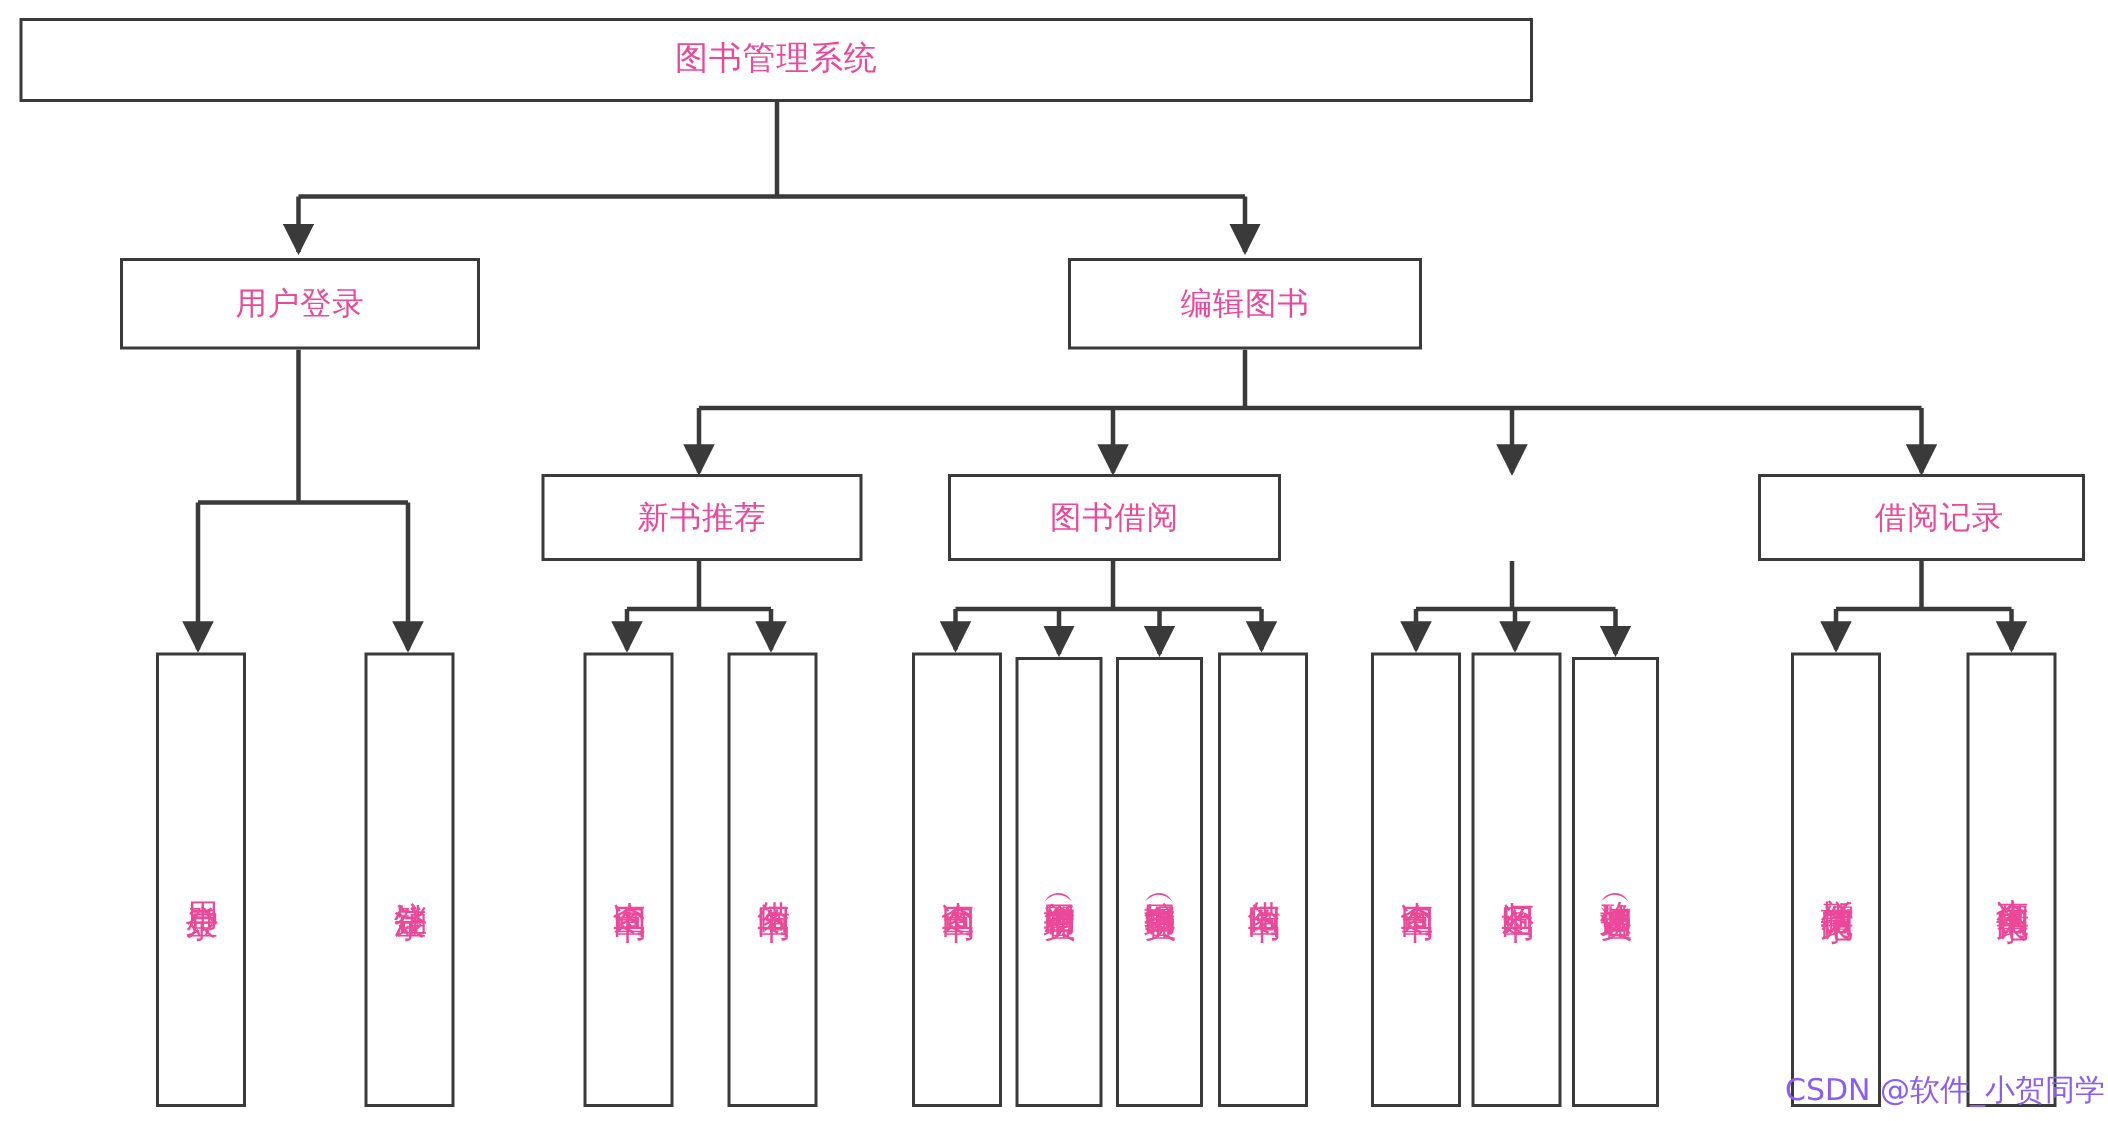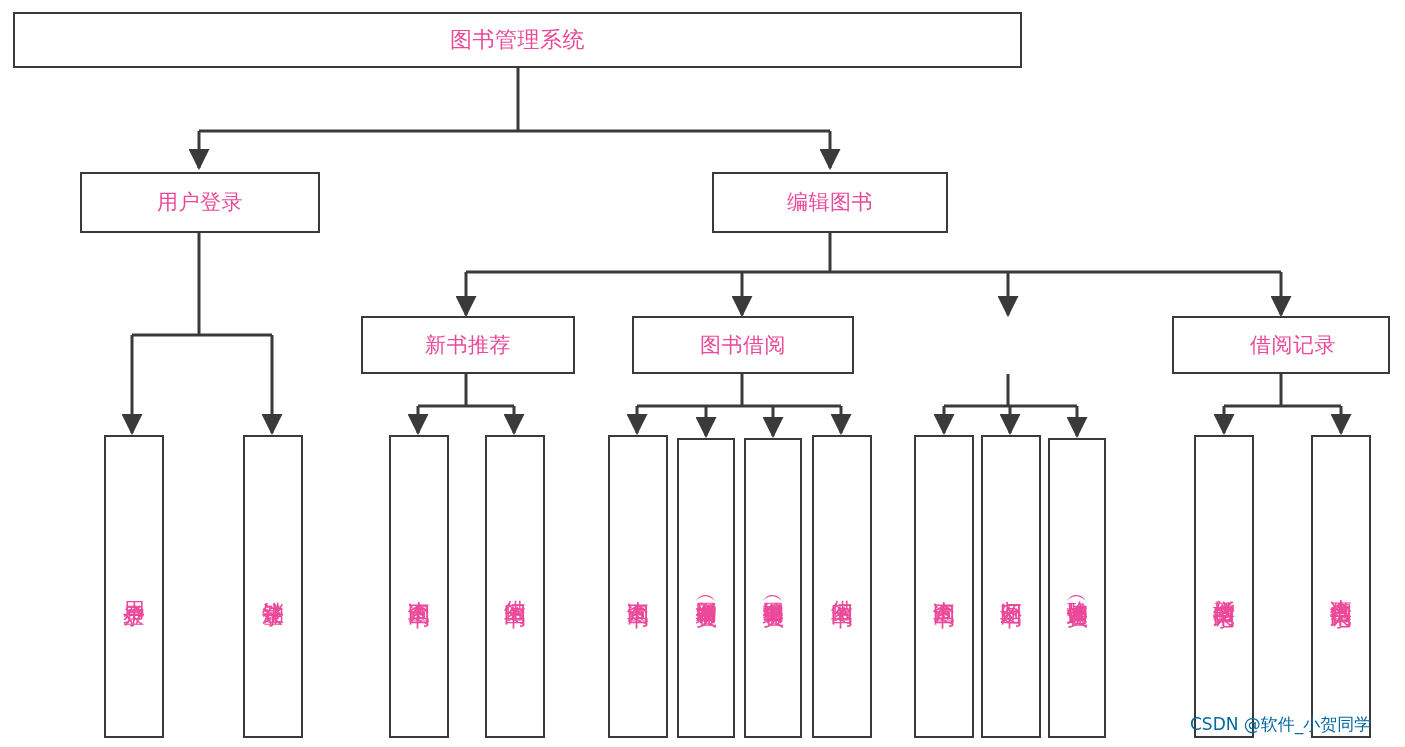--- a/index.html
+++ b/index.html
@@ -60,22 +60,22 @@
     max-height: 290px;
   }
   .node.vert.narrow .node-label {
     font-size: 21px;
     letter-spacing: 1px;
   }
   .watermark {
     position: absolute;
     left: 1190px;
     top: 713px;
-    font-size: 17px;
-    color: #0369a1;
+    font-size: 20px;
+    color: #8b5cf6;
     white-space: nowrap;
     font-family: "DejaVu Sans", "Liberation Sans", sans-serif;
   }
 </style>
 </head>
 <body>
 
 <div id="canvas">
 
   <svg id="svg-layer" viewBox="0 0 1405 747" xmlns="http://www.w3.org/2000/svg">

